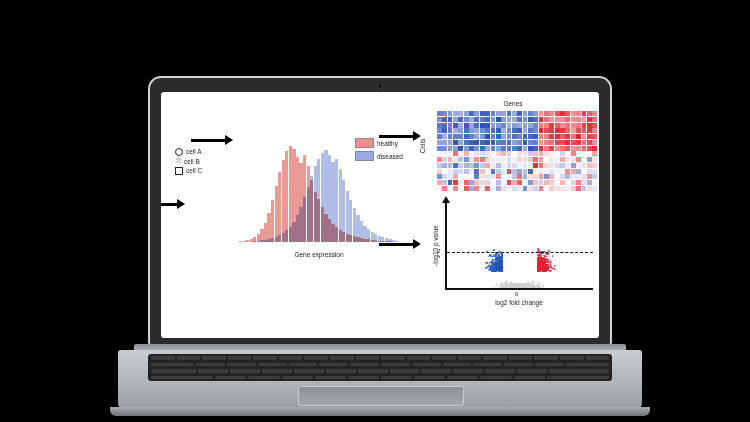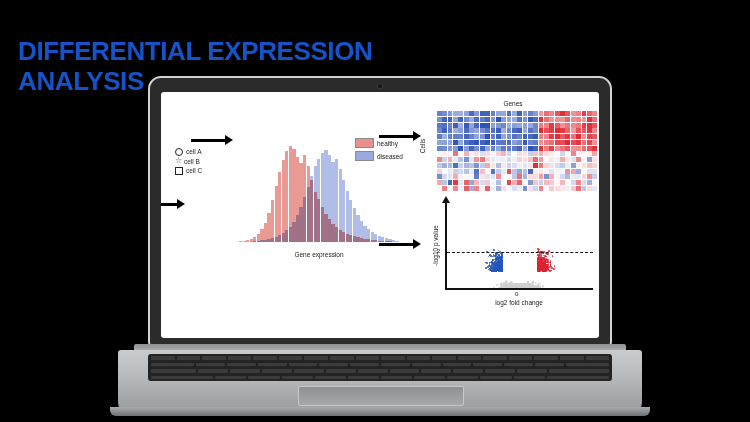--- a/index.html
+++ b/index.html
@@ -129,22 +129,20 @@
   #v-xlabel{
     position:absolute;left:16px;top:97px;width:148px;text-align:center;
     font-size:6.5px;color:#1b1b1b;
   }
 </style>
 </head>
 <body>
 
 <div id="stage">
 
-  <div id="title">DIFFERENTIAL EXPRESSION
-ANALYSIS</div>
 
   <div id="laptop">
 
     <div id="lid">
       <div id="webcam"></div>
 
       <div id="screen">
 
         <div class="arrow" style="left:-2px;top:112px;width:26px;">
           <div class="shaft" style="width:18px;"></div>

